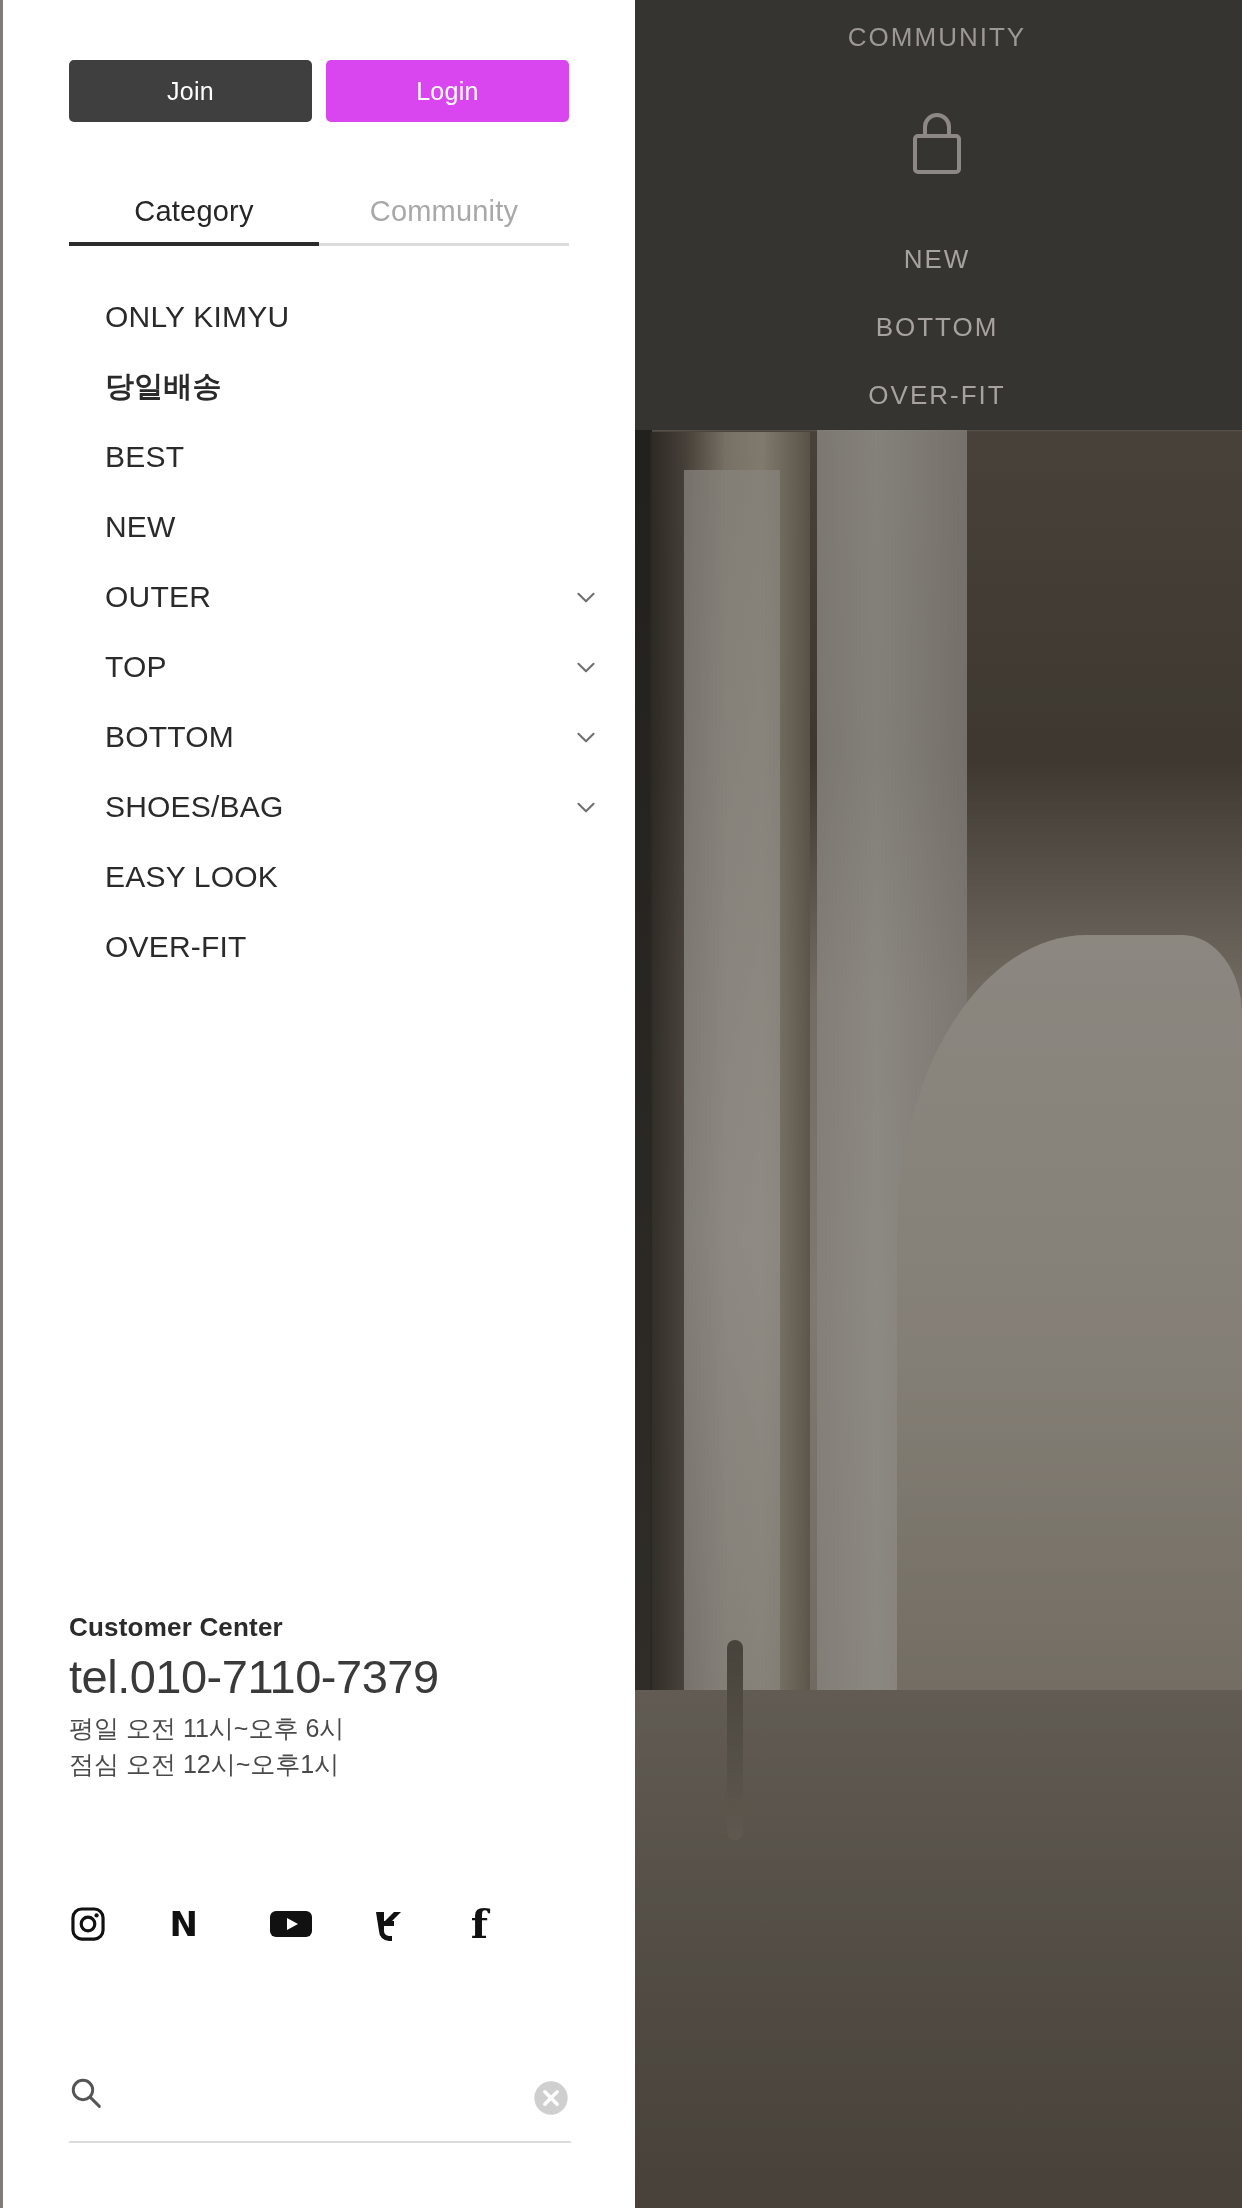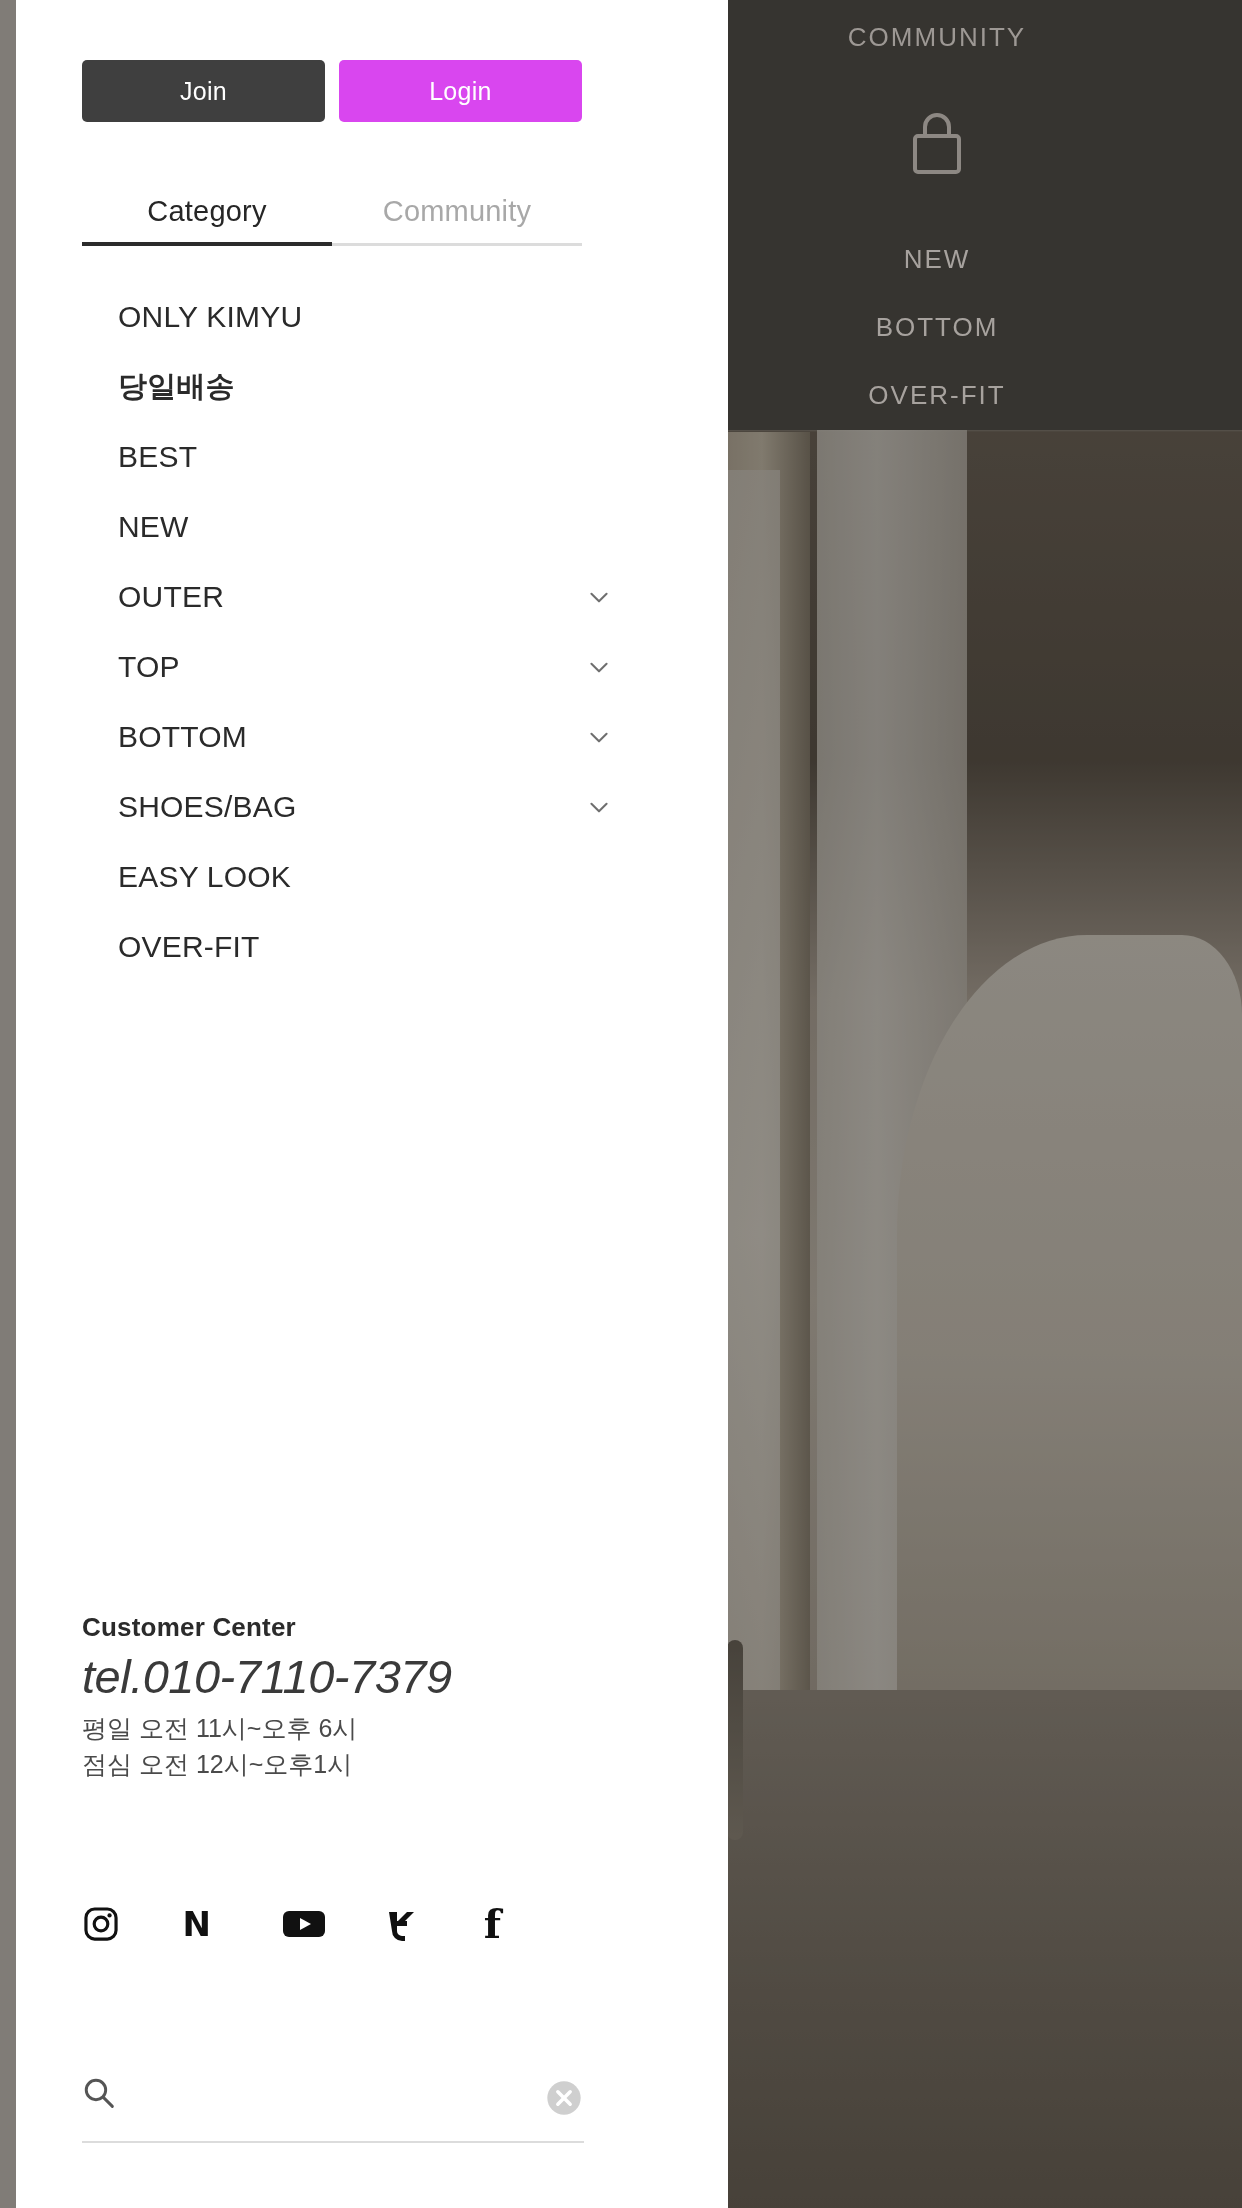--- a/index.html
+++ b/index.html
@@ -72,21 +72,21 @@
   #bg-nav .bg-community{position:absolute;left:0;top:22px;width:610px;color:#9d9894;font-size:26px;letter-spacing:2px;}
   #bg-nav .bg-lock{position:absolute;left:0;top:110px;width:610px;}
   #bg-nav .bg-lock svg{display:block;margin:0 auto;}
   #bg-nav .bg-link{position:absolute;left:0;width:610px;color:#a7a29e;font-size:26px;letter-spacing:2px;}
   #bg-nav .n1{top:244px;}
   #bg-nav .n2{top:312px;}
   #bg-nav .n3{top:380px;}
 
   
   #drawer{
-    position:absolute;left:16px;top:0;width:712px;height:2208px;
+    position:absolute;left:3px;top:0;width:632px;height:2208px;
     background:#ffffff;z-index:5;overflow:hidden;
   }
 
   
   .auth-row{position:absolute;left:66px;top:60px;width:500px;height:62px;display:flex;gap:14px;}
   .auth-btn{
     flex:1;border:none;border-radius:5px;cursor:pointer;
     font-family:inherit;font-size:25px;color:#ffffff;letter-spacing:.3px;
     display:flex;align-items:center;justify-content:center;
   }
@@ -116,21 +116,21 @@
   .cat-item.kr .cat-label{font-weight:700;font-size:29px;}
   .cat-chevron{
     position:absolute;right:8px;top:50%;transform:translateY(-50%);
     width:26px;height:26px;
   }
   .cat-chevron svg{display:block;}
 
   
   #cc{position:absolute;left:66px;top:1612px;width:502px;}
   .cc-title{font-size:26px;font-weight:700;color:#2b2b2b;letter-spacing:.2px;}
-  .cc-tel{font-size:47px;color:#3a3a3a;letter-spacing:-.5px;margin-top:10px;line-height:1;font-style:italic;}
+  .cc-tel{font-size:47px;color:#3a3a3a;letter-spacing:-.5px;margin-top:10px;line-height:1;}
   .cc-hours{margin-top:10px;font-size:25px;color:#4a4a4a;line-height:1.45;}
 
   
   #social{position:absolute;left:66px;top:1895px;width:502px;height:58px;display:flex;align-items:center;}
   .soc{flex:1;display:flex;align-items:center;justify-content:flex-start;cursor:pointer;}
   .soc:nth-child(1){justify-content:flex-start;}
   .soc svg{display:block;}
   .soc-n{font-weight:900;font-size:34px;color:#111;font-family:"DejaVu Sans",sans-serif;line-height:1;}
   .soc-f{font-weight:900;font-size:40px;color:#111;font-family:"DejaVu Serif",serif;line-height:1;}
 

